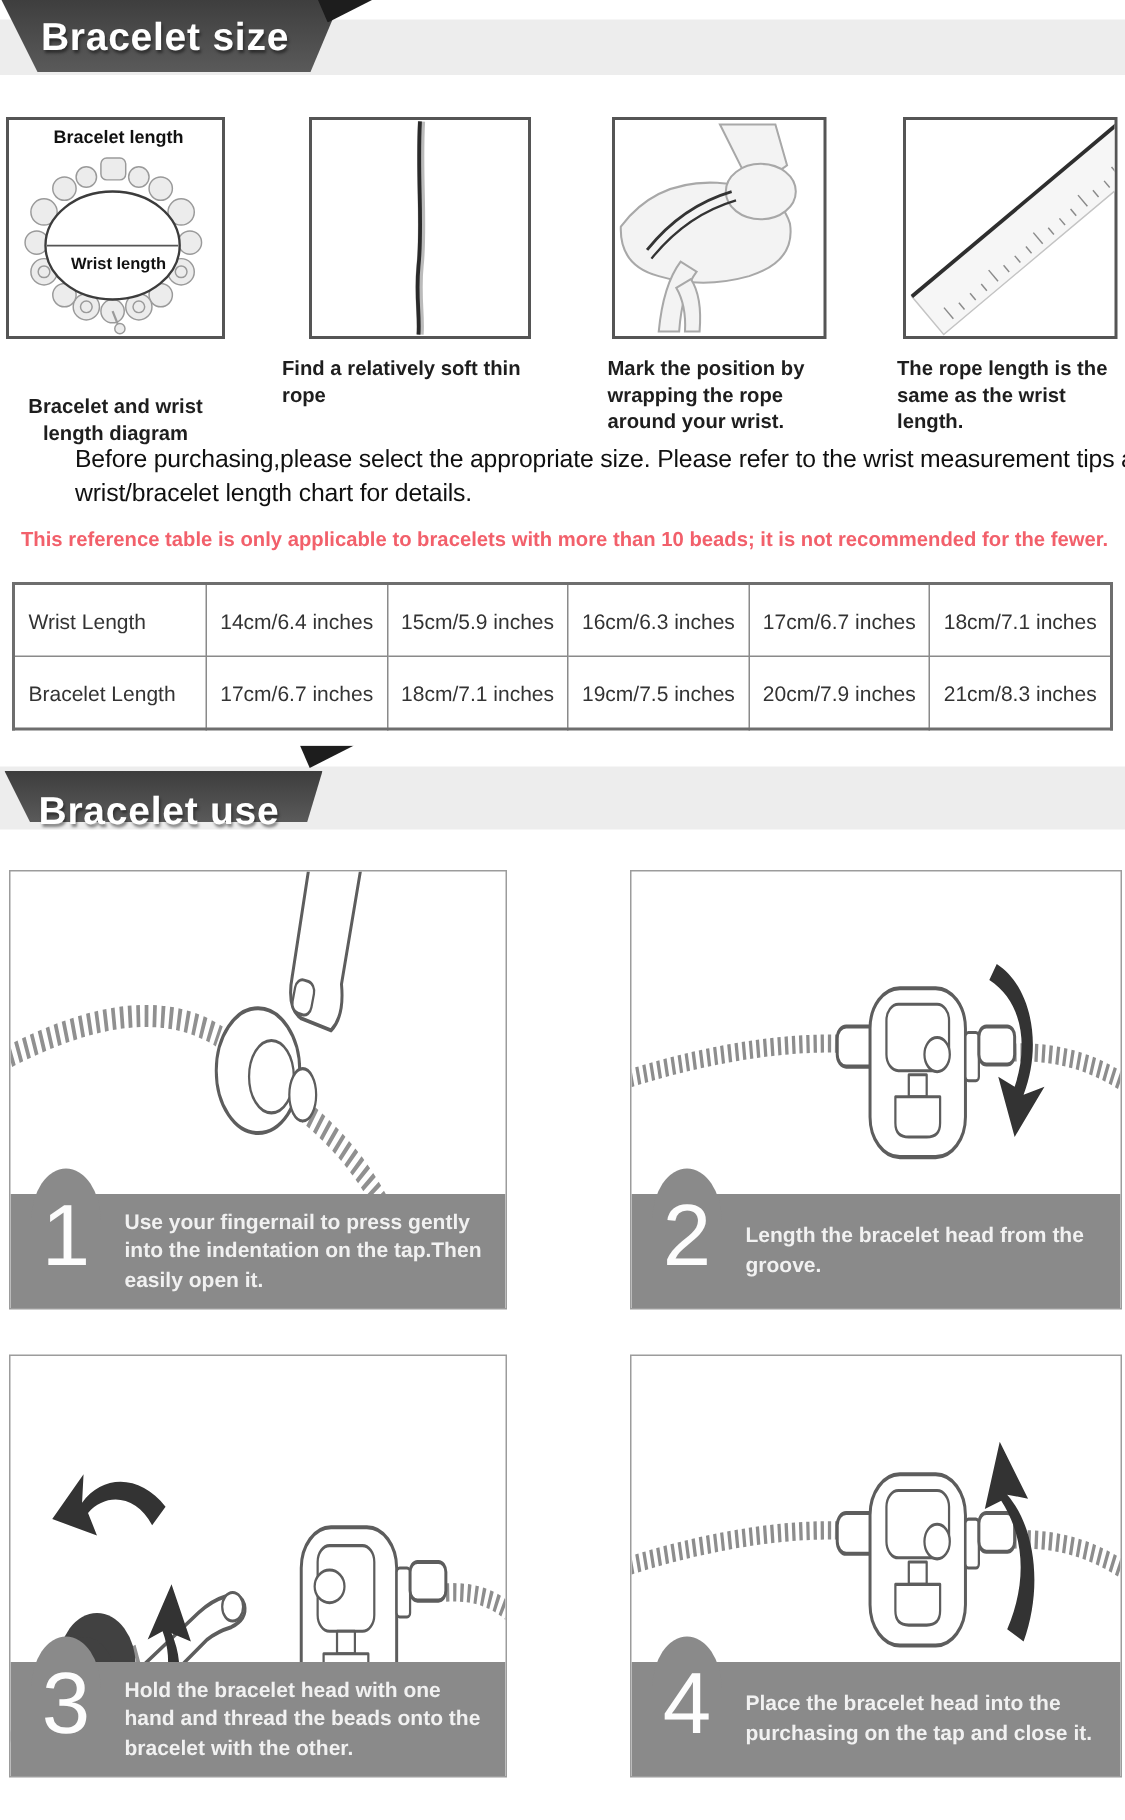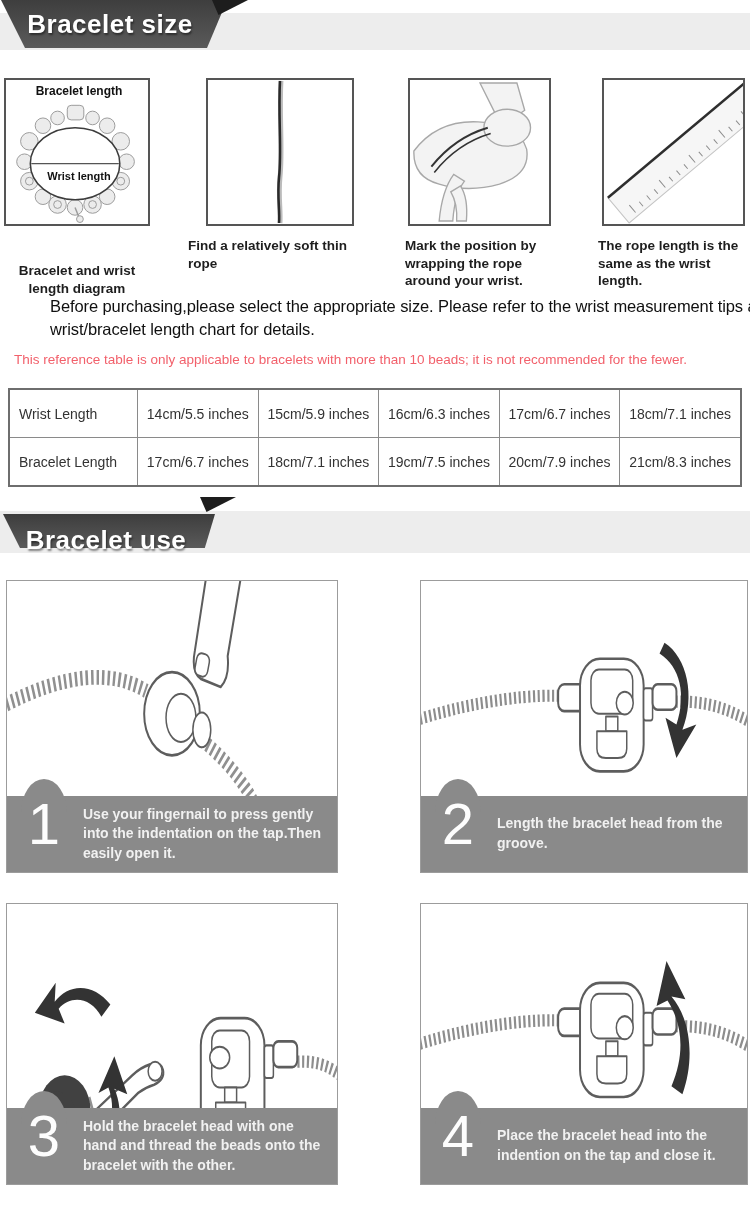--- a/index.html
+++ b/index.html
@@ -12,21 +12,21 @@
           text-align:center;text-shadow:1px 2px 2px rgba(0,0,0,.45);}
   .ribbon-fold{position:absolute;background:#1d1d1d;}
   
   .fig-box{position:absolute;top:78px;height:148px;background:#fff;border:2px solid #555;box-sizing:border-box;}
   .fig-box svg{display:block;width:100%;height:100%;}
   .fig-cap{position:absolute;top:237px;font-size:13.5px;font-weight:700;color:#1e1e1e;line-height:1.3;}
   .overlay-label{position:absolute;font-weight:700;color:#111;}
   
   .intro{position:absolute;left:14px;top:295px;width:730px;font-size:16.5px;font-weight:400;
          color:#101010;line-height:1.38;letter-spacing:-.1px;margin-left:36px;}
-  .warning{position:absolute;left:14px;top:352px;width:730px;font-size:13.5px;font-weight:400;color:#f2606b;}
+  .warning{position:absolute;left:14px;top:352px;width:730px;font-size:13.5px;font-weight:700;color:#f2606b;}
   
   table.size{position:absolute;left:8px;top:388px;width:734px;border-collapse:collapse;
              font-size:14px;color:#333;background:#fff;}
   table.size td{border:1px solid #8a8a8a;height:47px;text-align:center;padding:0 2px;}
   table.size td.hdr{text-align:left;padding-left:9px;width:116px;}
   table.size{border:2px solid #6e6e6e;}
   
   .panel{position:absolute;background:#fff;border:1px solid #9c9c9c;box-sizing:border-box;overflow:hidden;}
   .panel svg.art{position:absolute;left:0;top:0;width:100%;height:100%;}
   .band{position:absolute;left:0;right:0;bottom:0;height:76px;background:#8a8a8a;
@@ -142,21 +142,21 @@
   <div class="fig-cap" style="left:405px;width:160px;">Mark the position by wrapping the rope around your wrist.</div>
   <div class="fig-cap" style="left:598px;width:152px;">The rope length is the same as the wrist length.</div>
 
   <div class="intro">Before purchasing,please select the appropriate size. Please refer to the wrist measurement tips and wrist/bracelet length chart for details.</div>
   <div class="warning">This reference table is only applicable to bracelets with more than 10 beads; it is not recommended for the fewer.</div>
 
   <table class="size">
     <tbody>
         <tr>
       <td class="hdr">Wrist Length</td>
-      <td>14cm/5.5 inches</td>
+      <td>14cm/6.4 inches</td>
       <td>15cm/5.9 inches</td>
       <td>16cm/6.3 inches</td>
       <td>17cm/6.7 inches</td>
       <td>18cm/7.1 inches</td>
     </tr>
     <tr>
       <td class="hdr">Bracelet Length</td>
       <td>17cm/6.7 inches</td>
       <td>18cm/7.1 inches</td>
       <td>19cm/7.5 inches</td>
@@ -246,17 +246,17 @@
       <rect class="ol2" x="171" y="66" width="42" height="33" rx="8"></rect>
       <circle class="ol2" cx="205" cy="91" r="8.5"></circle>
       <rect class="ol2" x="186" y="101" width="12" height="11"></rect>
       <path class="ol2" d="M177,112 h30 v13 q0,7 -9,7 h-12 q-9,0 -9,-7 Z"></path>
       <rect class="ol2" x="224" y="80" width="9" height="24" rx="2"></rect>
       <rect class="ol" x="233" y="77" width="24" height="19" rx="5"></rect>
       <path class="arw" d="M263,140 C276,114 271,84 252,68 L266,70 L247,42 L237,75 L248,71 C263,88 266,110 252,134 Z"></path>
     </svg>
     <div class="band">
       <div class="step-num">4</div>
-      <div class="step-text">Place the bracelet head into the indention on the tap and close it.</div>
+      <div class="step-text">Place the bracelet head into the purchasing on the tap and close it.</div>
     </div>
   </div>
 
 </div>
 
 </body></html>

